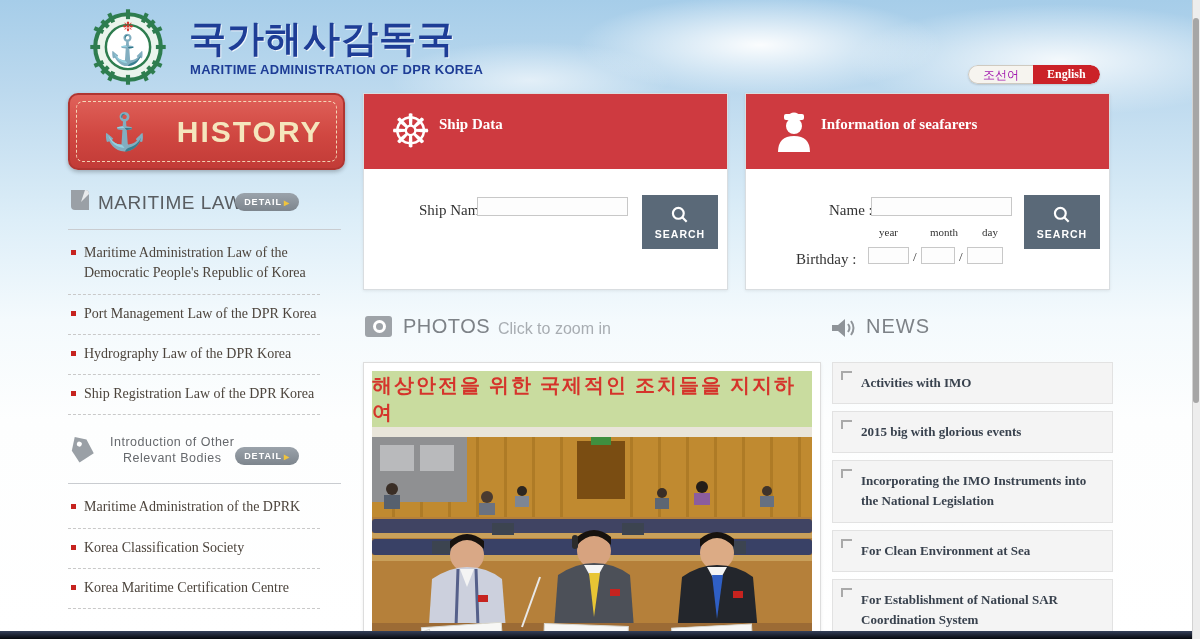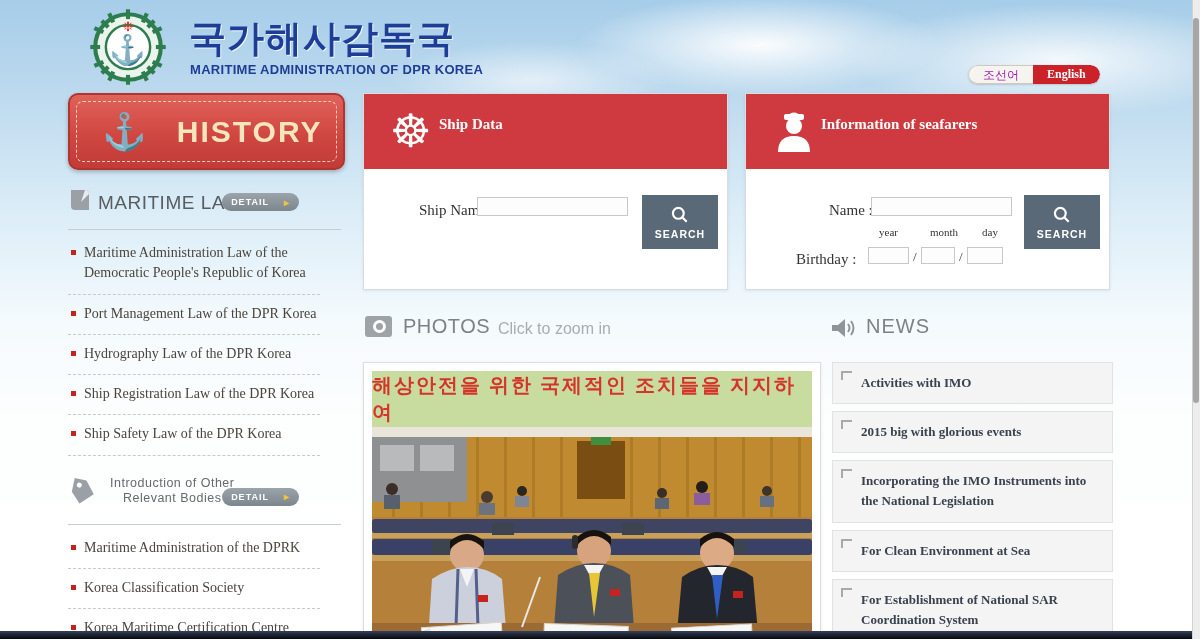--- a/index.html
+++ b/index.html
@@ -83,21 +83,21 @@
 
   
   .sidebar { position:absolute; left:68px; top:185px; width:273px; }
   .sec-head { position:relative; height:42px; }
   .sec-icon { position:absolute; left:0; top:2px; }
   .sec-title { position:absolute; left:30px; top:7px; font-size:19px; color:#595d61; letter-spacing:.5px; }
   .sec-title.small { left:42px; top:2px; font-size:12.5px; line-height:1.25; color:#66696d; text-align:center; white-space:pre-line; }
   .detail-btn { position:absolute; right:42px; top:8px; height:18px; padding:0 9px;
     background:linear-gradient(180deg,#9ba3ab,#7d858d); border:none; border-radius:9px;
     color:#fff; font-size:9px; font-weight:bold; letter-spacing:1px; cursor:pointer;
-    display:flex; align-items:center; gap:15px; }
+    display:flex; align-items:center; gap:2px; }
   .detail-btn .arr { color:#f0c43c; font-size:10px; }
   .sec-rule { border:none; border-top:1px solid #c9ccd0; margin:2px 0 4px 0; width:273px; }
   .law-list { list-style:none; width:252px; }
   .law-item { position:relative; padding:9px 0 10px 16px; font-family:"Liberation Serif", serif;
     font-size:14px; color:#4c443c; line-height:1.45; border-bottom:1px dashed #c9c9c9; cursor:pointer; }
   .law-item::before { content:""; position:absolute; left:3px; top:16px; width:5px; height:5px; background:#c6231f; }
   .sidebar .gap { height:18px; }
 
   
   .photos-head { position:absolute; left:363px; top:313px; height:30px; }
@@ -239,21 +239,20 @@
         <span class="arr">▸</span>
       </button>
     </div>
     <hr class="sec-rule">
     <ul class="law-list">
 
     <li class="law-item">Maritime Administration Law of the Democratic People's Republic of Korea</li>
         <li class="law-item">Port Management Law of the DPR Korea</li>
         <li class="law-item">Hydrography Law of the DPR Korea</li>
         <li class="law-item">Ship Registration Law of the DPR Korea</li>
-        <li class="law-item">Ship Safety Law of the DPR Korea</li>
       </ul>
 
     <div class="gap"></div>
 
     <div class="sec-head" style="height:48px;">
       <svg class="sec-icon" width="30" height="32" viewBox="0 0 30 32">
         <path d="M4 4 L16 4 L26 16 L14 28 L4 18 Z" fill="#9aa0a6" transform="rotate(12 15 16)"></path>
         <circle cx="10" cy="10" r="2.5" fill="#fff" transform="rotate(12 15 16)"></circle>
       </svg>
       <span class="sec-title small">Introduction of Other

